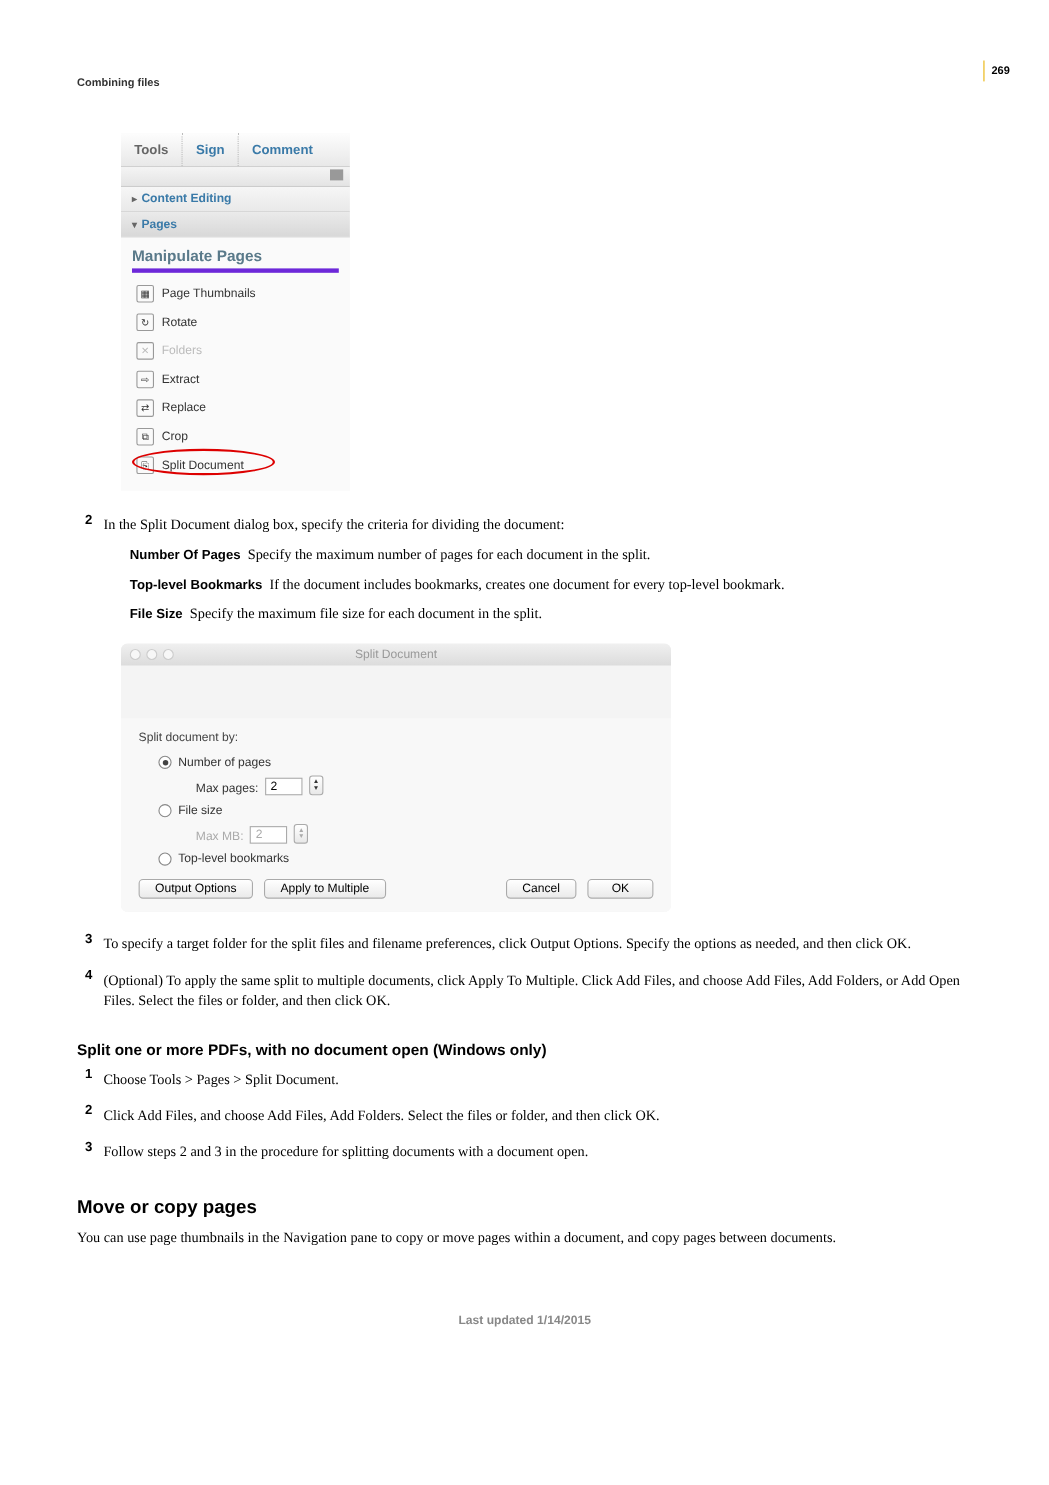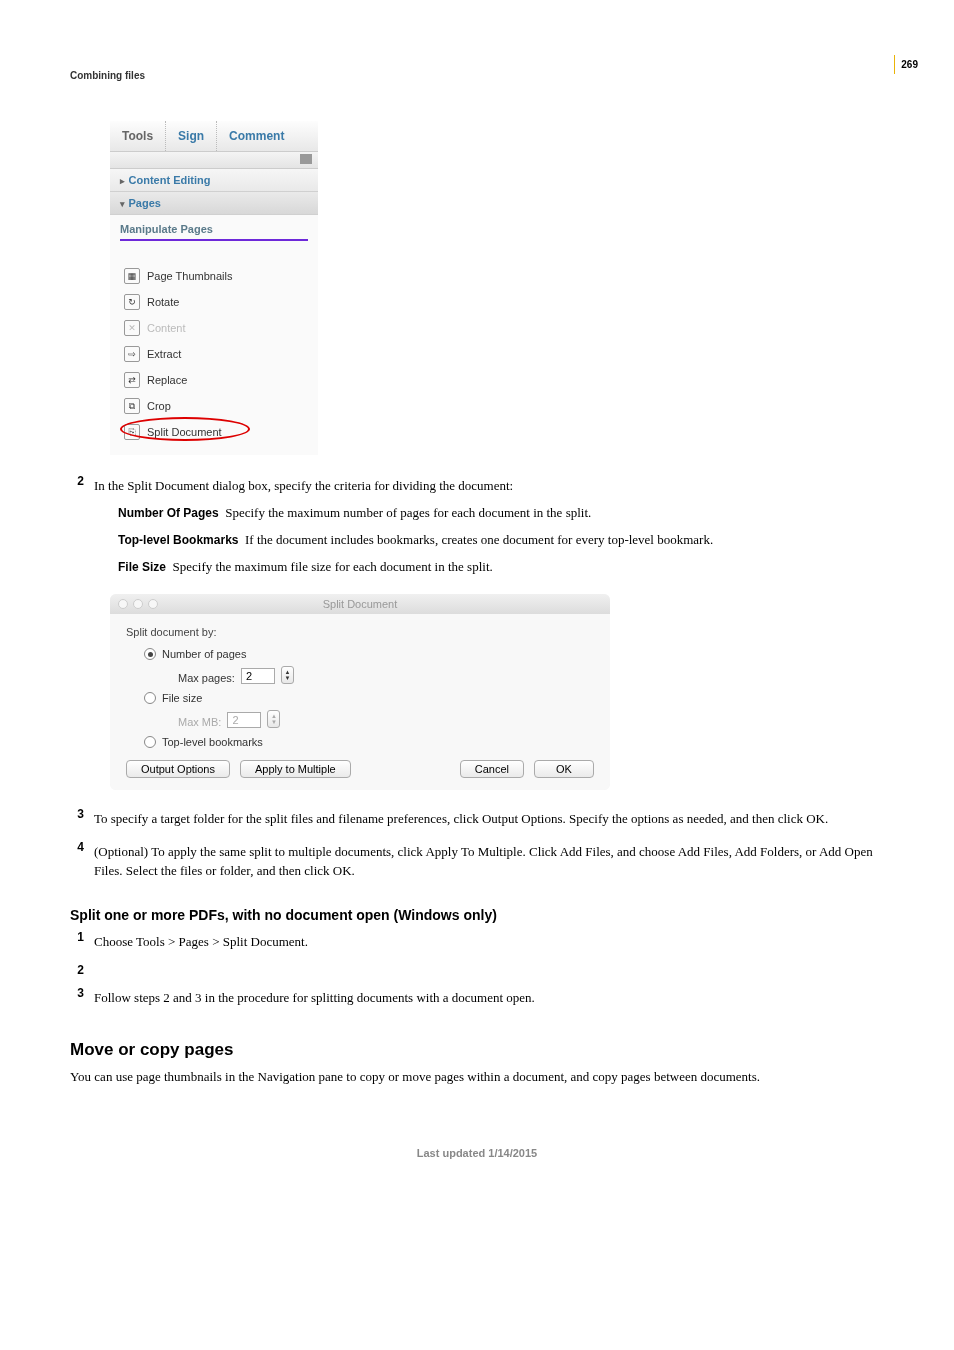--- a/index.html
+++ b/index.html
@@ -76,24 +76,24 @@
       color: #666;
     }
     .accordion-item.pages { background: linear-gradient(#eaeaea, #d8d8d8); }
     .manipulate-section {
       padding: 8px 10px 10px 10px;
       background: #fafafa;
     }
     .manipulate-title {
       color: #5a7a8a;
       font-weight: bold;
-      font-size: 11px;
-      border-bottom: 2px solid #6d28d9;
+      font-size: 14px;
+      border-bottom: 4px solid #6d28d9;
       padding-bottom: 4px;
-      margin-bottom: 22px;
+      margin-bottom: 6px;
     }
     .tool-item {
       padding: 5px 4px;
       display: flex;
       align-items: center;
       gap: 7px;
       color: #333;
       font-size: 11px;
     }
     .tool-item.disabled { color: #bbb; }
@@ -166,20 +166,21 @@
     }
     .traffic span {
       width: 10px; height: 10px;
       border-radius: 50%;
       border: 1px solid #ccc;
       background: #f7f7f7;
     }
     .dialog-body {
       padding: 12px 16px;
       background: #f8f8f8;
+      margin-top: 48px;
     }
     .dialog-body .lbl {
       color: #444;
       margin-bottom: 10px;
     }
     .radio-row {
       display: flex;
       align-items: center;
       gap: 6px;
       margin: 6px 0 6px 18px;
@@ -295,21 +296,21 @@
     <div class="tool-item">
         <span class="icon-box">▦</span>
         <span>Page Thumbnails</span>
       </div>
     <div class="tool-item">
         <span class="icon-box">↻</span>
         <span>Rotate</span>
       </div>
     <div class="tool-item disabled">
         <span class="icon-box">✕</span>
-        <span>Content</span>
+        <span>Folders</span>
       </div>
     <div class="tool-item">
         <span class="icon-box">⇨</span>
         <span>Extract</span>
       </div>
     <div class="tool-item">
         <span class="icon-box">⇄</span>
         <span>Replace</span>
       </div>
     <div class="tool-item">
@@ -386,20 +387,21 @@
   <div class="content para">(Optional) To apply the same split to multiple documents, click Apply To Multiple. Click Add Files, and choose Add Files, Add Folders, or Add Open Files. Select the files or folder, and then click OK.</div>
 </div>
 
 <div class="section-h3">Split one or more PDFs, with no document open (Windows only)</div>
 <div class="step">
   <div class="num">1</div>
   <div class="content para">Choose Tools &gt; Pages &gt; Split Document.</div>
 </div>
 <div class="step">
   <div class="num">2</div>
+  <div class="content para">Click Add Files, and choose Add Files, Add Folders. Select the files or folder, and then click OK.</div>
 </div>
 <div class="step">
   <div class="num">3</div>
   <div class="content para">Follow steps 2 and 3 in the procedure for splitting documents with a document open.</div>
 </div>
 
 <div class="section-h2">Move or copy pages</div>
 <div class="para">You can use page thumbnails in the Navigation pane to copy or move pages within a document, and copy pages between documents.</div>
 
 <div class="footer">Last updated 1/14/2015</div>

